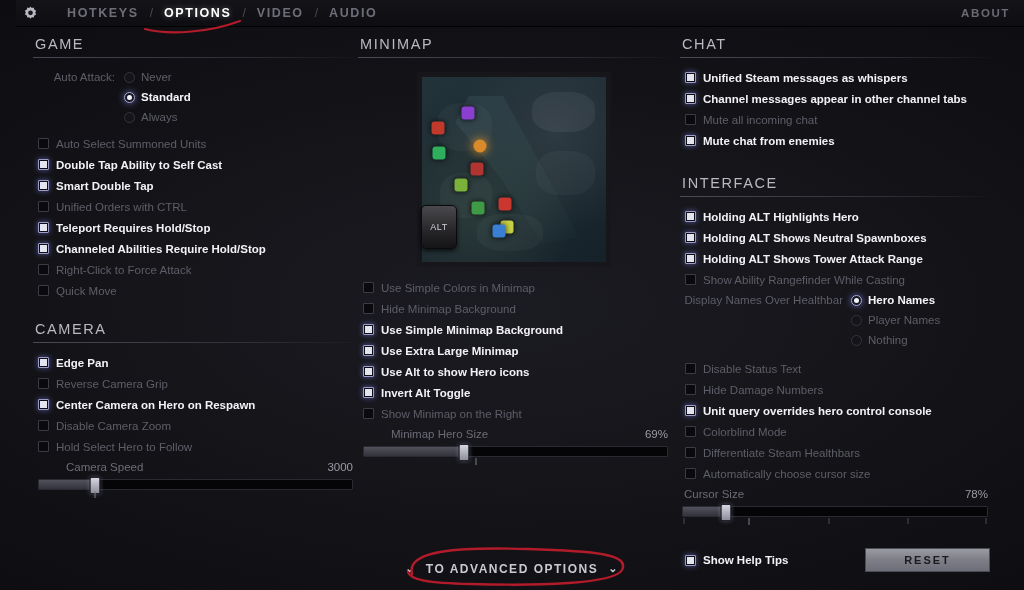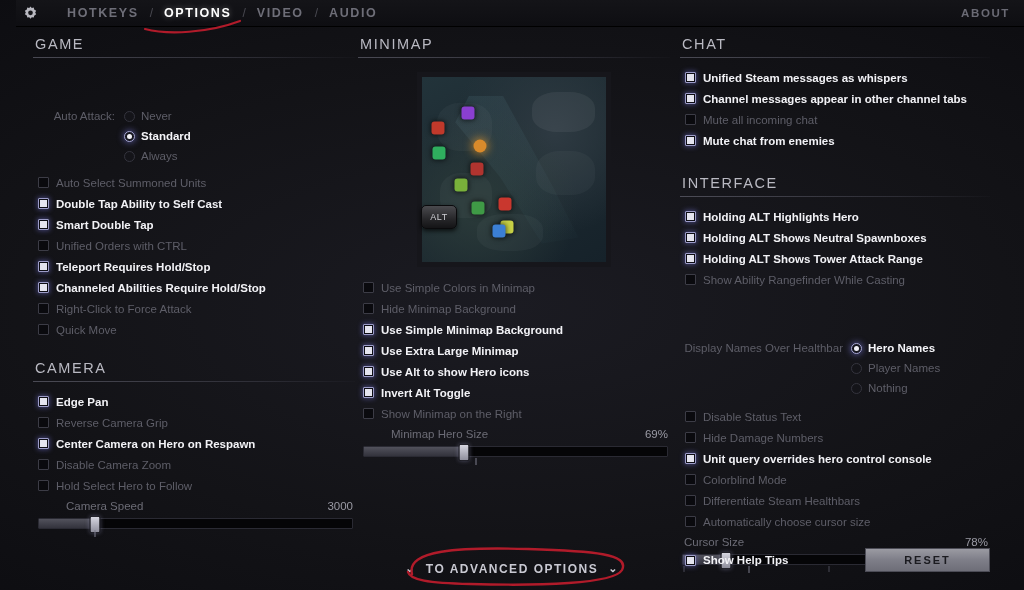--- a/index.html
+++ b/index.html
@@ -74,21 +74,21 @@
     box-shadow:0 0 5px 1px rgba(120,120,220,.45);
   }
   .cb.on::after{
     content:""; position:absolute; left:1px; top:1px; right:1px; bottom:1px;
     background:#e4e4ef;
   }
   .lbl{ font-size:11.5px; color:#5e5e68; white-space:nowrap; }
   .row.on .lbl{ color:#f2f2f6; font-weight:bold; }
 
   
-  .radio-group{ padding-left:5px;margin-top:48px; }
+  .radio-group{ padding-left:5px; }
   .rrow{ display:flex; align-items:center; height:20px; cursor:pointer; }
   .rprefix{
     font-size:11.5px; color:#5e5e68; text-align:right; white-space:nowrap;
   }
   .rd{
     width:11px; height:11px; flex:0 0 11px; border-radius:50%;
     background:#141419; border:1px solid #34343e; margin-right:6px;
     position:relative;
   }
   .rd.on{
@@ -152,21 +152,21 @@
   .mm-blob{ position:absolute; background:rgba(255,255,255,.035); border-radius:40%; }
   .mm-icon{
     position:absolute; width:13px; height:13px; border-radius:3px;
     transform:translate(-50%,-50%);
     box-shadow:0 0 5px 1px rgba(0,0,0,.6);
     display:flex; align-items:center; justify-content:center;
     font-size:8px; color:#fff;
   }
   .alt-key{
     position:absolute; left:4px; top:133px;
-    width:36px; height:24px; border-radius:5px;
+    width:36px; height:44px; border-radius:5px;
     background:linear-gradient(180deg,#4a4a4e 0%, #262629 60%, #141416 100%);
     border:1px solid #0a0a0c;
     box-shadow:0 2px 4px rgba(0,0,0,.7);
     display:flex; align-items:center; justify-content:center;
     font-size:9px; color:#cfcfd4; letter-spacing:.5px;
   }
 
   
   .advanced{
     position:absolute; left:0; right:0; bottom:14px; text-align:center;

